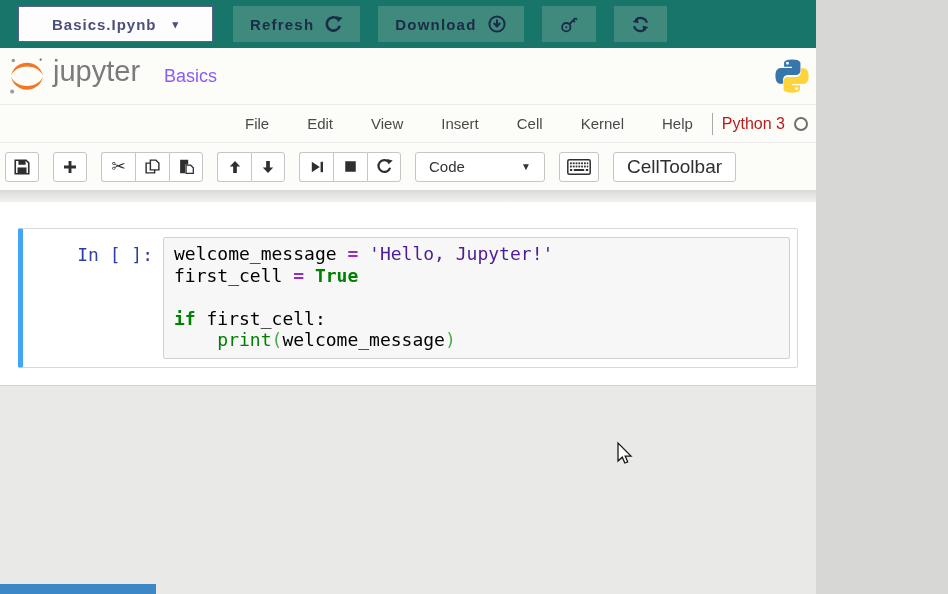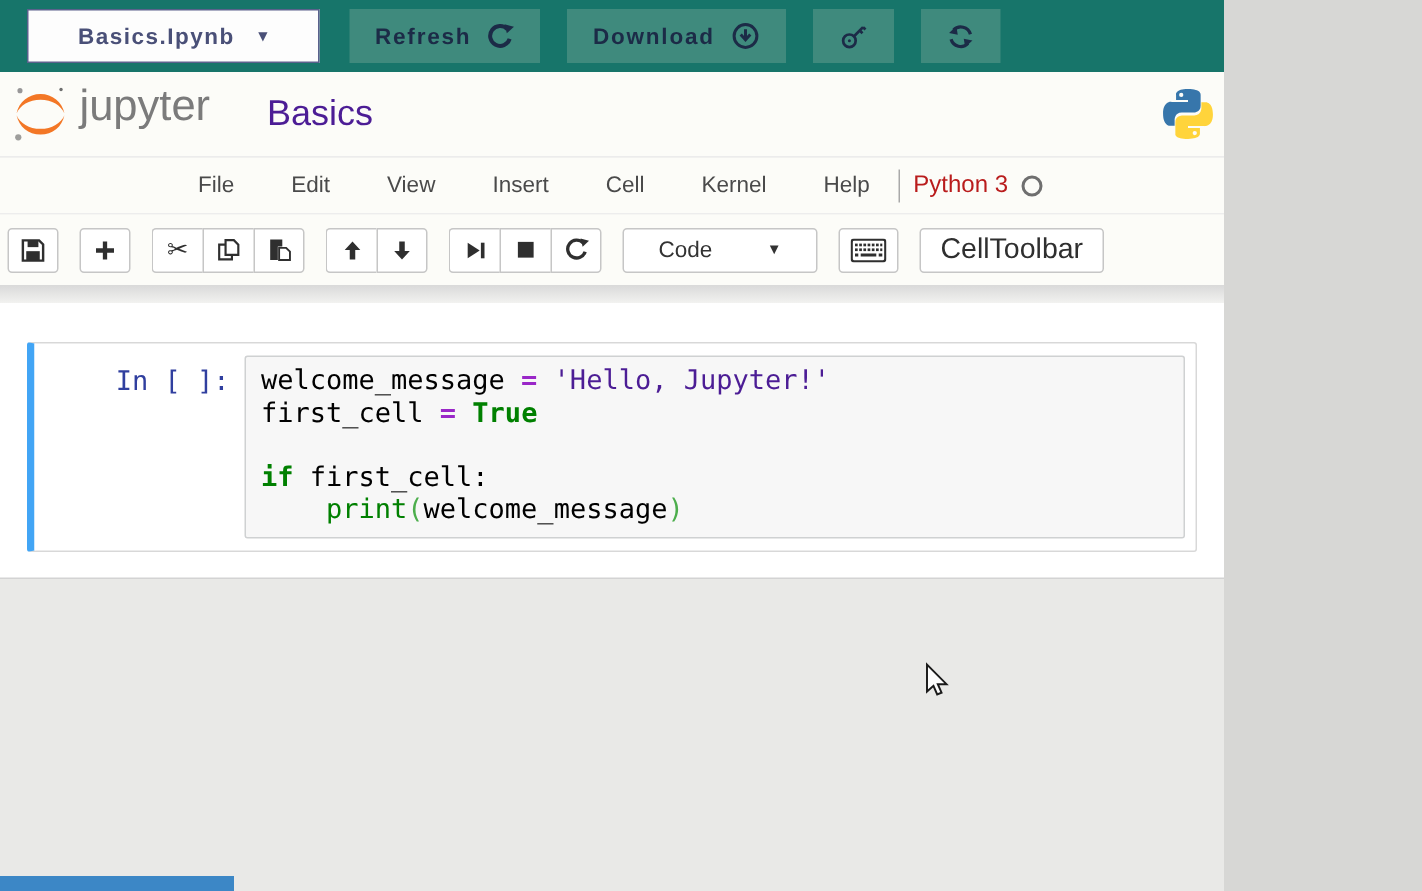--- a/index.html
+++ b/index.html
@@ -17,45 +17,45 @@
   .tb-btn { border:none; background:#3f8a7d; color:#1c2b47; font-family:inherit; font-weight:bold;
             font-size:15px; letter-spacing:1.2px; display:flex; align-items:center; gap:10px;
             padding:0 17px; cursor:pointer; }
   .tb-btn svg { display:block; }
 
   
   .brandbar { flex:0 0 57px; background:#fcfcf8; display:flex; align-items:center;
               padding-left:8px; position:relative; border-bottom:1px solid #ececec; }
   .jlogo { display:flex; align-items:flex-start; gap:7px; cursor:pointer; }
   .jlogo-word { font-size:29px; color:#7b7b7b; line-height:1; margin-bottom:2px; letter-spacing:0; }
-  .nb-title { font-size:24px; color:#4c1d95; margin-left:38px; cursor:pointer; }
+  .nb-title { font-size:18px; color:#8b5cf6; margin-left:24px; cursor:pointer; }
   .python-logo { position:absolute; right:5px; top:9px; }
 
   
   .menubar { flex:0 0 38px; background:#fcfcf8; display:flex; align-items:center;
-             justify-content:center; border-bottom:1px solid #ededed; }
+             justify-content:flex-end; border-bottom:1px solid #ededed; }
   .menu-items { display:flex; }
   .menu-item { padding:0 19px; font-size:15px; color:#4a4a4a; line-height:37px; cursor:pointer; }
   .kernel-indicator { display:flex; align-items:center; padding-right:8px; }
   .kernel-divider { width:1px; height:22px; background:#a9a9a9; margin-right:9px; }
   .kernel-name { font-size:16px; color:#b91c1c; margin-right:9px; }
   .kernel-circle { width:14px; height:14px; border:2px solid #6f6f6f; border-radius:50%; background:#fcfcf8; }
 
   
   .toolbar { flex:0 0 47px; background:#fcfcf8; display:flex; align-items:center; padding-left:5px; gap:14px; }
   .btn-group { display:flex; }
   .tbtn { height:30px; min-width:34px; background:#fff; border:1px solid #c6c6c6; border-radius:3px;
           display:flex; align-items:center; justify-content:center; cursor:pointer;
           color:#2f2f2f; padding:0 7px; font-family:inherit; }
   .btn-group .tbtn { border-radius:0; border-right-width:0; }
   .btn-group .tbtn:first-child { border-radius:3px 0 0 3px; }
   .btn-group .tbtn:last-child { border-radius:0 3px 3px 0; border-right-width:1px; }
   .scissors { font-size:17px; line-height:1; }
   .cell-type-select { width:130px; height:30px; background:#fff; border:1px solid #c6c6c6; border-radius:3px;
-                      display:flex; align-items:center; justify-content:space-between; padding:0 23px;
+                      display:flex; align-items:center; justify-content:space-between; padding:0 13px;
                       font-size:15px; color:#333; cursor:pointer;text-align:center; }
   .select-caret { font-size:10px; color:#333; }
   .celltoolbar-btn { padding:0 13px; font-size:19px; }
 
   
   .header-shadow { flex:0 0 12px; background:linear-gradient(#d9d9d9, #f2f2f0); }
 
   
   .notebook { flex:0 0 184px; background:#fff; border-bottom:1px solid #d3d3d3; }
   .code-cell { margin:26px 18px 0; height:140px; border:1px solid #d8d8d8; border-left:5px solid #42a5f5;

